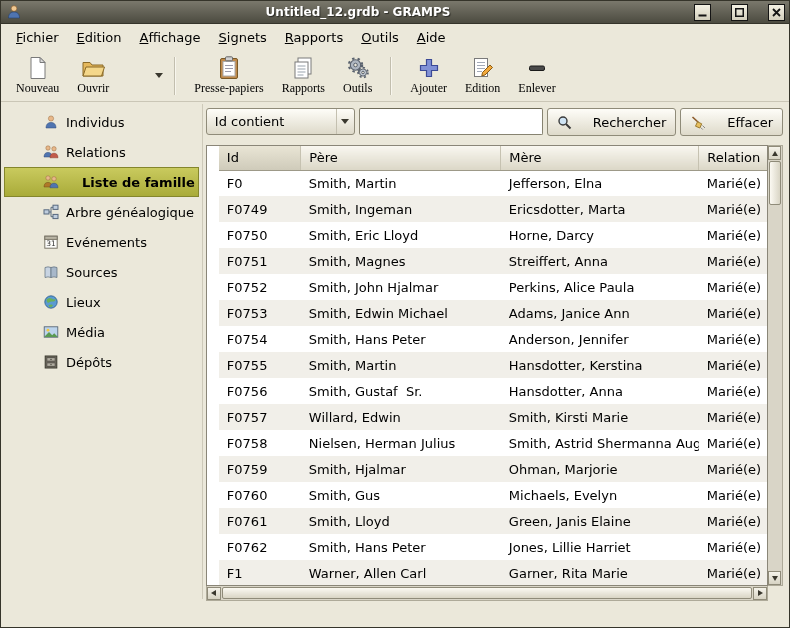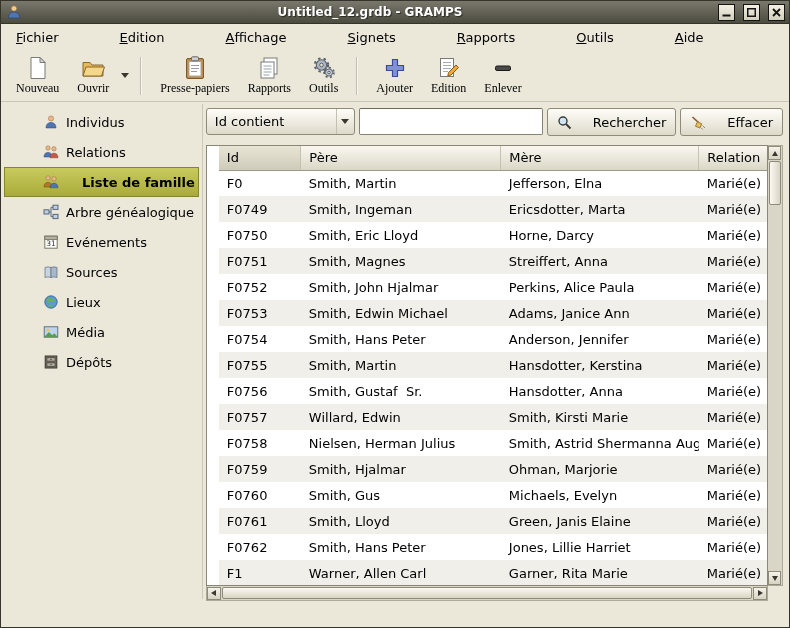--- a/index.html
+++ b/index.html
@@ -14,61 +14,60 @@
     width: 790px; height: 628px;
     display: flex; flex-direction: column;
     background: var(--window-bg, #ebe8da);
     border: 1px solid #35342a;
   }
 
   
   .titlebar {
     flex: 0 0 23px;
     background: linear-gradient(var(--titlebar-top, #7a786c), var(--titlebar-bottom, #4c4b40));
-    display: flex; align-items: center; gap: 8px; padding: 0 4px;
+    display: flex; align-items: center; gap: 20px; padding: 0 4px;
     border-bottom: 1px solid #35342a;
   }
   .titlebar-title {
     flex: 1; text-align: center; color: #fff; font-weight: bold; font-size: 12px;
     text-shadow: 1px 1px 1px rgba(0,0,0,.55);
     overflow: hidden; white-space: nowrap;
   }
   .win-btn {
     width: 17px; height: 17px; flex: 0 0 17px;
     background: linear-gradient(#f4f1e4, #d2cebc);
     border: 1px solid #141414;
     display: flex; align-items: center; justify-content: center;
   }
   .app-icon { width: 17px; height: 17px; display: flex; align-items: center; justify-content: center; }
 
   
   .menubar {
     flex: 0 0 26px; display: flex; align-items: stretch; padding: 0 6px;
     background: var(--window-bg, #ebe8da);
-    gap: 43px;
   }
   .menu-item { padding: 0 9px; display: flex; align-items: center; white-space: nowrap; }
   .acc { text-decoration: underline; }
 
   
   .toolbar {
     flex: 0 0 52px; display: flex; align-items: center; padding: 2px 6px;
     border-bottom: 1px solid #cac6b6;
     font-family: Liberation Serif, serif;
   }
   .tool-btn {
     display: flex; flex-direction: column; align-items: center; justify-content: center;
     padding: 2px 8px 1px; gap: 1px; border: 1px solid transparent; border-radius: 3px;
   }
   .tool-label { font-size: 12px; white-space: nowrap; }
   .tool-sep {
     width: 2px; height: 38px; margin: 0 9px;
     border-left: 1px solid #c2beae; border-right: 1px solid #f8f6ee;
   }
-  .tool-open-group { display: flex; align-items: center; }
+  .tool-open-group { display: flex; align-items: center; gap: 34px; }
   .tool-drop {
     width: 13px; height: 40px; display: flex; align-items: center; justify-content: center;
   }
 
   
   .content { flex: 1; display: flex; min-height: 0; }
 
   .sidebar { flex: 0 0 148px; padding: 5px 0 0 3px; }
   .side-item {
     height: 30px; display: flex; align-items: center; gap: 7px;

